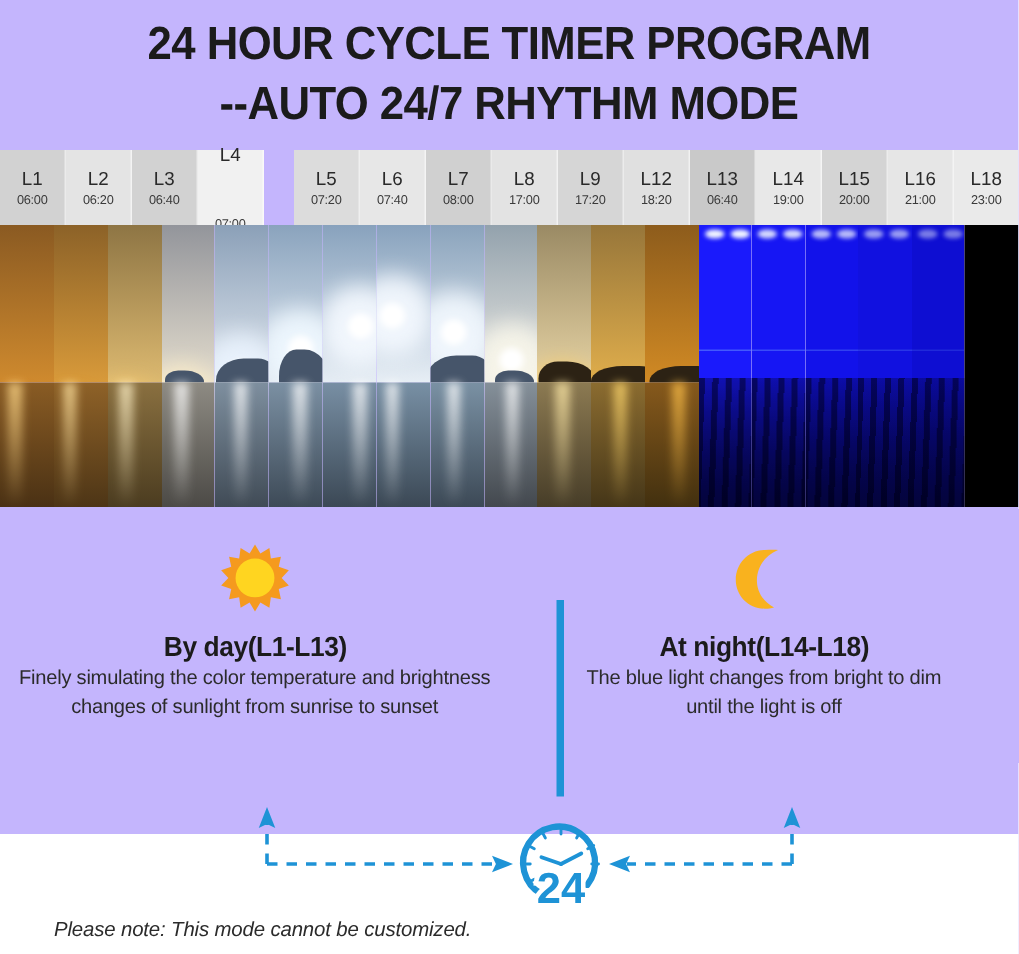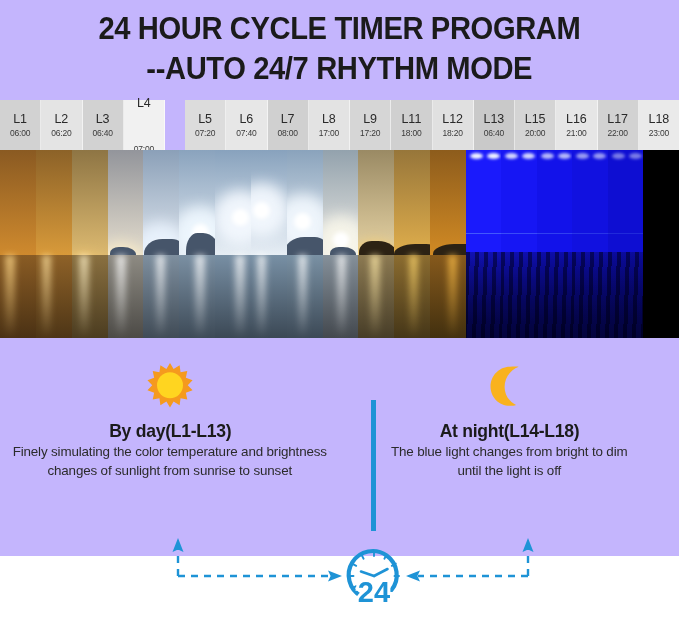--- a/index.html
+++ b/index.html
@@ -198,43 +198,39 @@
         <div class="tl-time">08:00</div>
       </div>
       <div class="tl-cell" style="background: rgb(227, 227, 227);">
         <div class="tl-code">L8</div>
         <div class="tl-time">17:00</div>
       </div>
       <div class="tl-cell" style="background: rgb(214, 214, 214);">
         <div class="tl-code">L9</div>
         <div class="tl-time">17:20</div>
       </div>
-      <div class="tl-cell" style="background: rgb(208, 208, 208);">
-        <div class="tl-code">L11</div>
-        <div class="tl-time">18:00</div>
-      </div>
       <div class="tl-cell" style="background: rgb(224, 224, 224);">
         <div class="tl-code">L12</div>
         <div class="tl-time">18:20</div>
       </div>
       <div class="tl-cell" style="background: rgb(201, 201, 201);">
         <div class="tl-code">L13</div>
         <div class="tl-time">06:40</div>
       </div>
+      <div class="tl-cell" style="background: rgb(232, 232, 232);">
+        <div class="tl-code">L14</div>
+        <div class="tl-time">19:00</div>
+      </div>
       <div class="tl-cell" style="background: rgb(212, 212, 212);">
         <div class="tl-code">L15</div>
         <div class="tl-time">20:00</div>
       </div>
       <div class="tl-cell" style="background: rgb(230, 230, 230);">
         <div class="tl-code">L16</div>
         <div class="tl-time">21:00</div>
-      </div>
-      <div class="tl-cell" style="background: rgb(210, 210, 210);">
-        <div class="tl-code">L17</div>
-        <div class="tl-time">22:00</div>
       </div>
       <div class="tl-cell" style="background: rgb(234, 234, 234);">
         <div class="tl-code">L18</div>
         <div class="tl-time">23:00</div>
       </div>
     </div>
 
   <div class="strip" id="strip">
       <div class="seg" style="width: 35.8462px;">
         <div class="sky" style="background: linear-gradient(rgb(138, 90, 34), rgb(207, 138, 46));"></div>
@@ -460,14 +456,15 @@
 
     <g stroke="#1e93d6" stroke-width="2.6" stroke-linecap="round" fill="none">
       <line x1="35" y1="30" x2="22" y2="25.5"></line>
       <line x1="35" y1="30" x2="48.5" y2="23"></line>
     </g>
 
     <text x="35" y="56" text-anchor="middle" font-family="Liberation Sans, sans-serif" font-size="29" font-weight="bold" stroke="#ffffff" stroke-width="6" fill="none">24</text>
     <text x="35" y="56" text-anchor="middle" font-family="Liberation Sans, sans-serif" font-size="29" font-weight="bold" fill="#1e93d6">24</text>
   </svg>
 
+  <div class="note">Please note: This mode cannot be customized.</div>
 
 </div>
 
 </body></html>

